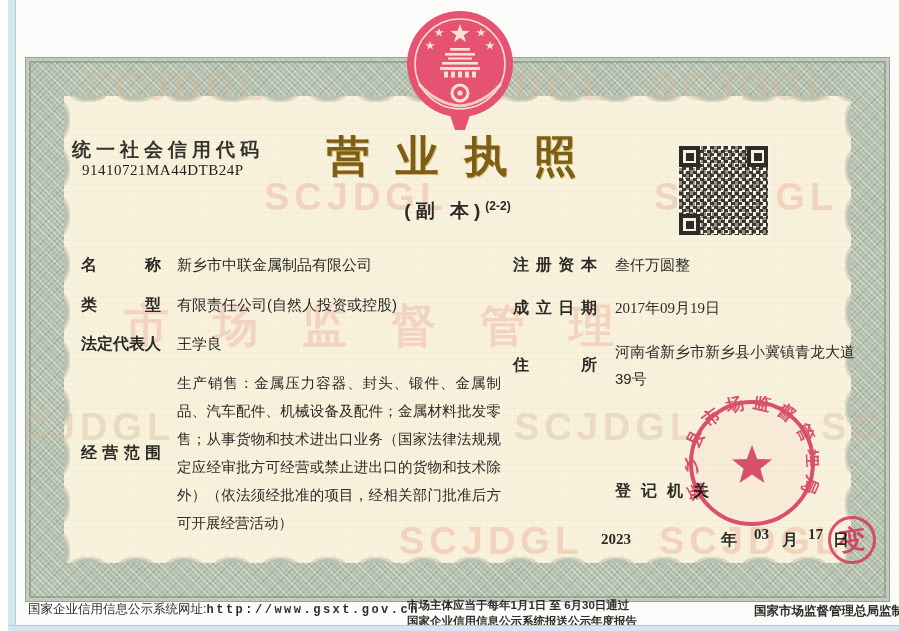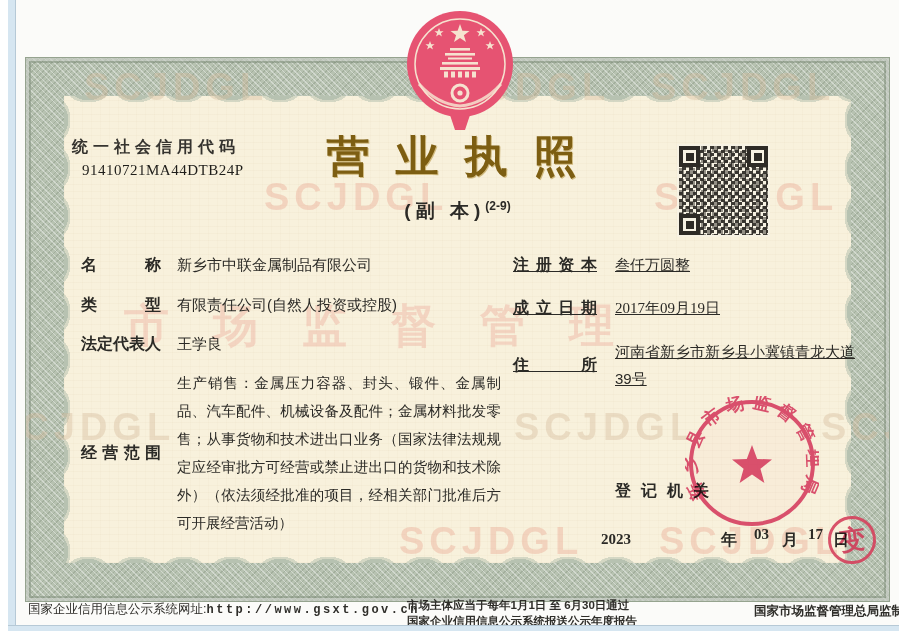--- a/index.html
+++ b/index.html
@@ -28,21 +28,21 @@
 
   
   .wm-layer{position:absolute;inset:0;overflow:hidden;z-index:1;}
   .wm{position:absolute;font-weight:bold;font-size:38px;letter-spacing:5px;color:rgba(210,185,152,.38);white-space:nowrap;}
   .wm.pink{color:rgba(230,150,128,.32);}
   .wm-big{position:absolute;left:98px;top:238px;font-size:45px;font-weight:bold;letter-spacing:44px;color:rgba(235,155,140,.33);white-space:nowrap;}
 
   .content{position:absolute;inset:0;z-index:2;}
 
   
-  .credit-label{position:absolute;left:46px;top:79px;font-size:16px;font-weight:bold;letter-spacing:5px;color:#35332e;}
+  .credit-label{position:absolute;left:46px;top:79px;font-size:19px;font-weight:bold;letter-spacing:5px;color:#35332e;}
   .credit-code{position:absolute;left:56px;top:104px;font-size:15px;font-family:"Liberation Serif",serif;letter-spacing:.5px;color:#1f1e1a;}
   .title{position:absolute;left:0;right:12px;top:70px;text-align:center;font-size:43px;font-weight:bold;
          letter-spacing:26px;text-indent:26px;color:#7d5e12;text-shadow:1px 1px 0 rgba(176,142,52,.55);}
   .subtitle{position:absolute;left:0;right:0;top:140px;text-align:center;font-size:19px;font-weight:bold;color:#2b2a26;letter-spacing:5px;}
   .subtitle sup{font-size:12px;letter-spacing:0;font-weight:bold;}
 
   
   .qr{position:absolute;left:651px;top:86px;width:93px;height:93px;background:#f7f2e3;}
   .qr-noise{position:absolute;inset:2px;opacity:.92;
       background-image:conic-gradient(#2e2b26 0 25%,transparent 0 50%,#2e2b26 0 75%,transparent 0);
@@ -57,21 +57,21 @@
       color:#6e7866;white-space:pre-line;letter-spacing:1px;}
 
   
   .row{position:absolute;display:flex;align-items:center;}
   .lab{display:inline-block;font-size:16px;font-weight:bold;text-align:justify;text-align-last:justify;flex:none;color:#2b2a26;}
   .lab.w80{width:80px;} .lab.w84{width:84px;}
   .val{font-size:15px;color:#2b2a26;}
   .val.serif{font-family:"Liberation Serif",serif;}
   .l-col .row{left:55px;} .l-col .val{margin-left:16px;}
   .r1{top:197px;}.r2{top:237px;}.r3{top:276px;}.r4{top:311px;}
-  .rr{left:487px !important;text-decoration:underline;}
+  .rr{left:487px !important;}
   .rr .val{margin-left:18px;}
   .rr1{top:197px;}.rr2{top:240px;}.rr3{top:280px;}
   .scope-val{width:324px;font-size:14.5px;line-height:28px;text-align:justify;}
   .addr-val{width:246px;line-height:27px;}
 
   
   .reg-label{position:absolute;left:589px;top:423px;font-size:16px;font-weight:bold;letter-spacing:10px;color:#2b2a26;white-space:nowrap;}
   .seal{position:absolute;left:659px;top:338px;width:134px;height:134px;z-index:3;opacity:.88;mix-blend-mode:multiply;}
   .date-row{position:absolute;top:470px;left:0;z-index:2;}
   .d{position:absolute;font-size:16px;font-weight:bold;white-space:nowrap;}
@@ -118,21 +118,21 @@
       <div class="sc r"></div>
     </div>
 
     <div class="content">
 
       <div class="credit-label">统一社会信用代码</div>
       <div class="credit-code">91410721MA44DTB24P</div>
 
       <div class="title">营业执照</div>
       <div class="subtitle">
-        <span>(副 本)</span><sup>(2-9)</sup>
+        <span>(副 本)</span><sup>(2-2)</sup>
       </div>
 
       <div class="qr">
         <div class="qr-noise"></div>
         <div class="qr-noise2"></div>
         <div class="finder tl"></div>
         <div class="finder tr"></div>
         <div class="finder bl"></div>
       </div>
 

